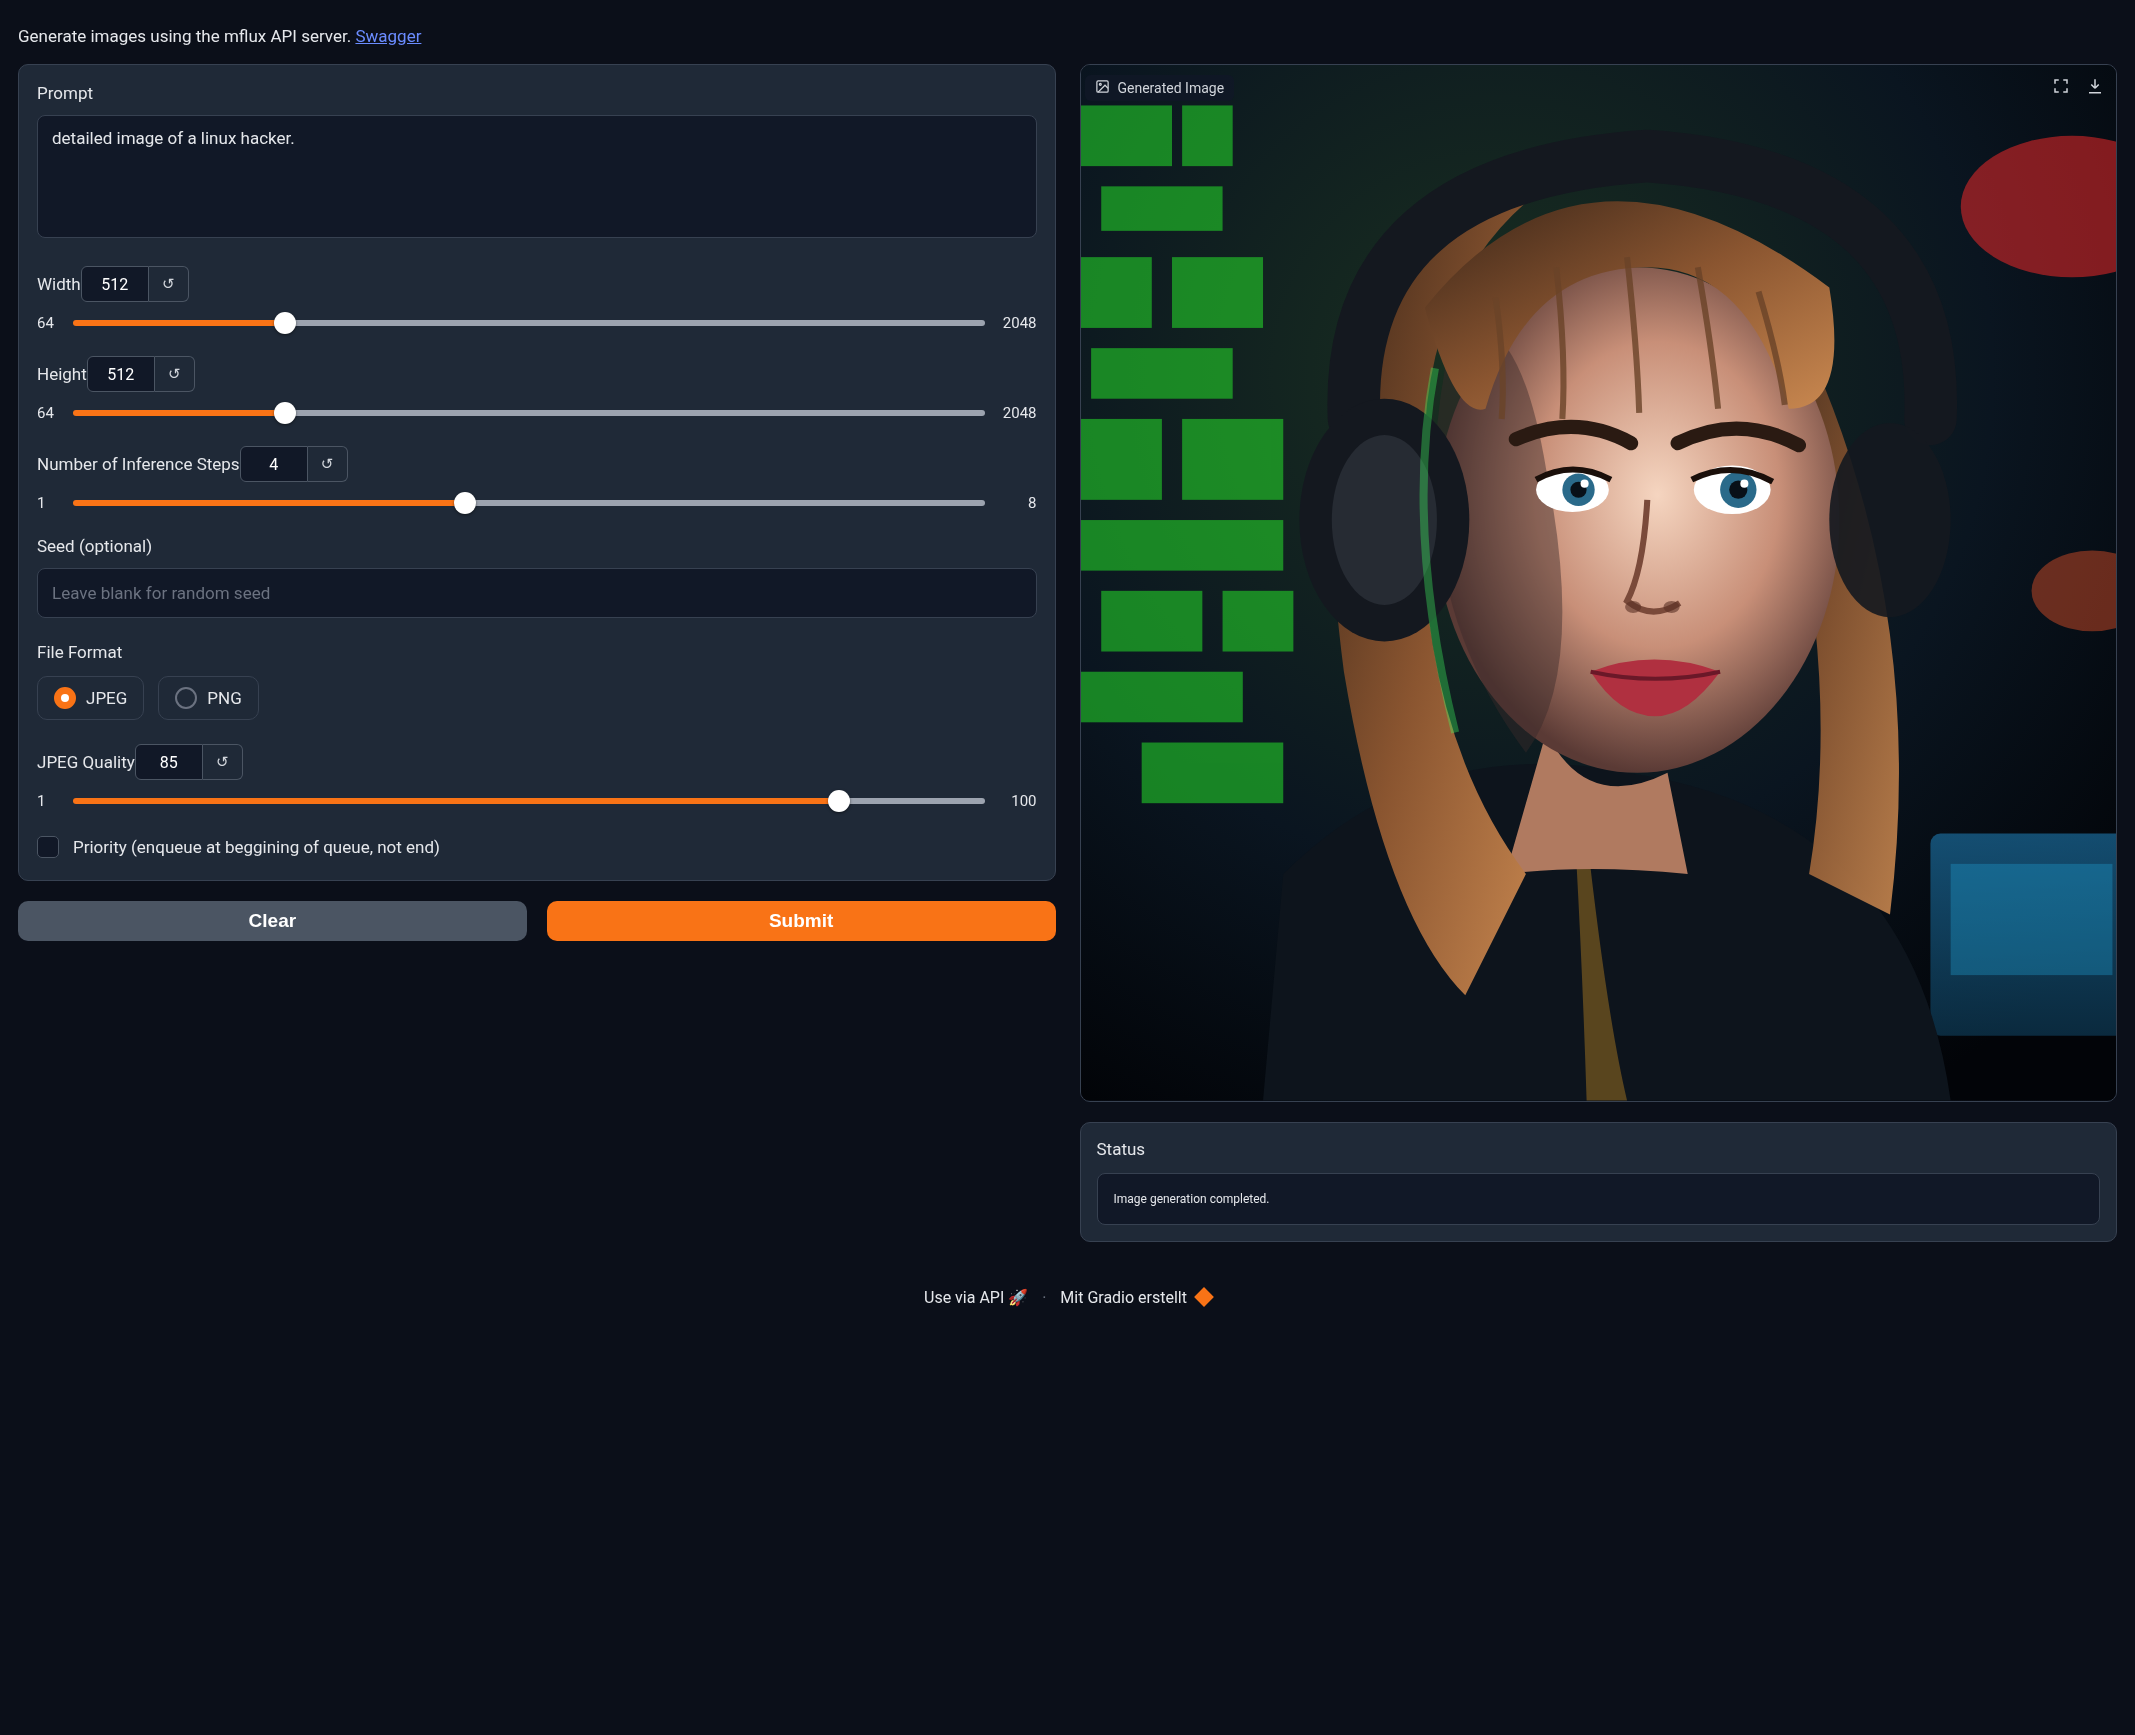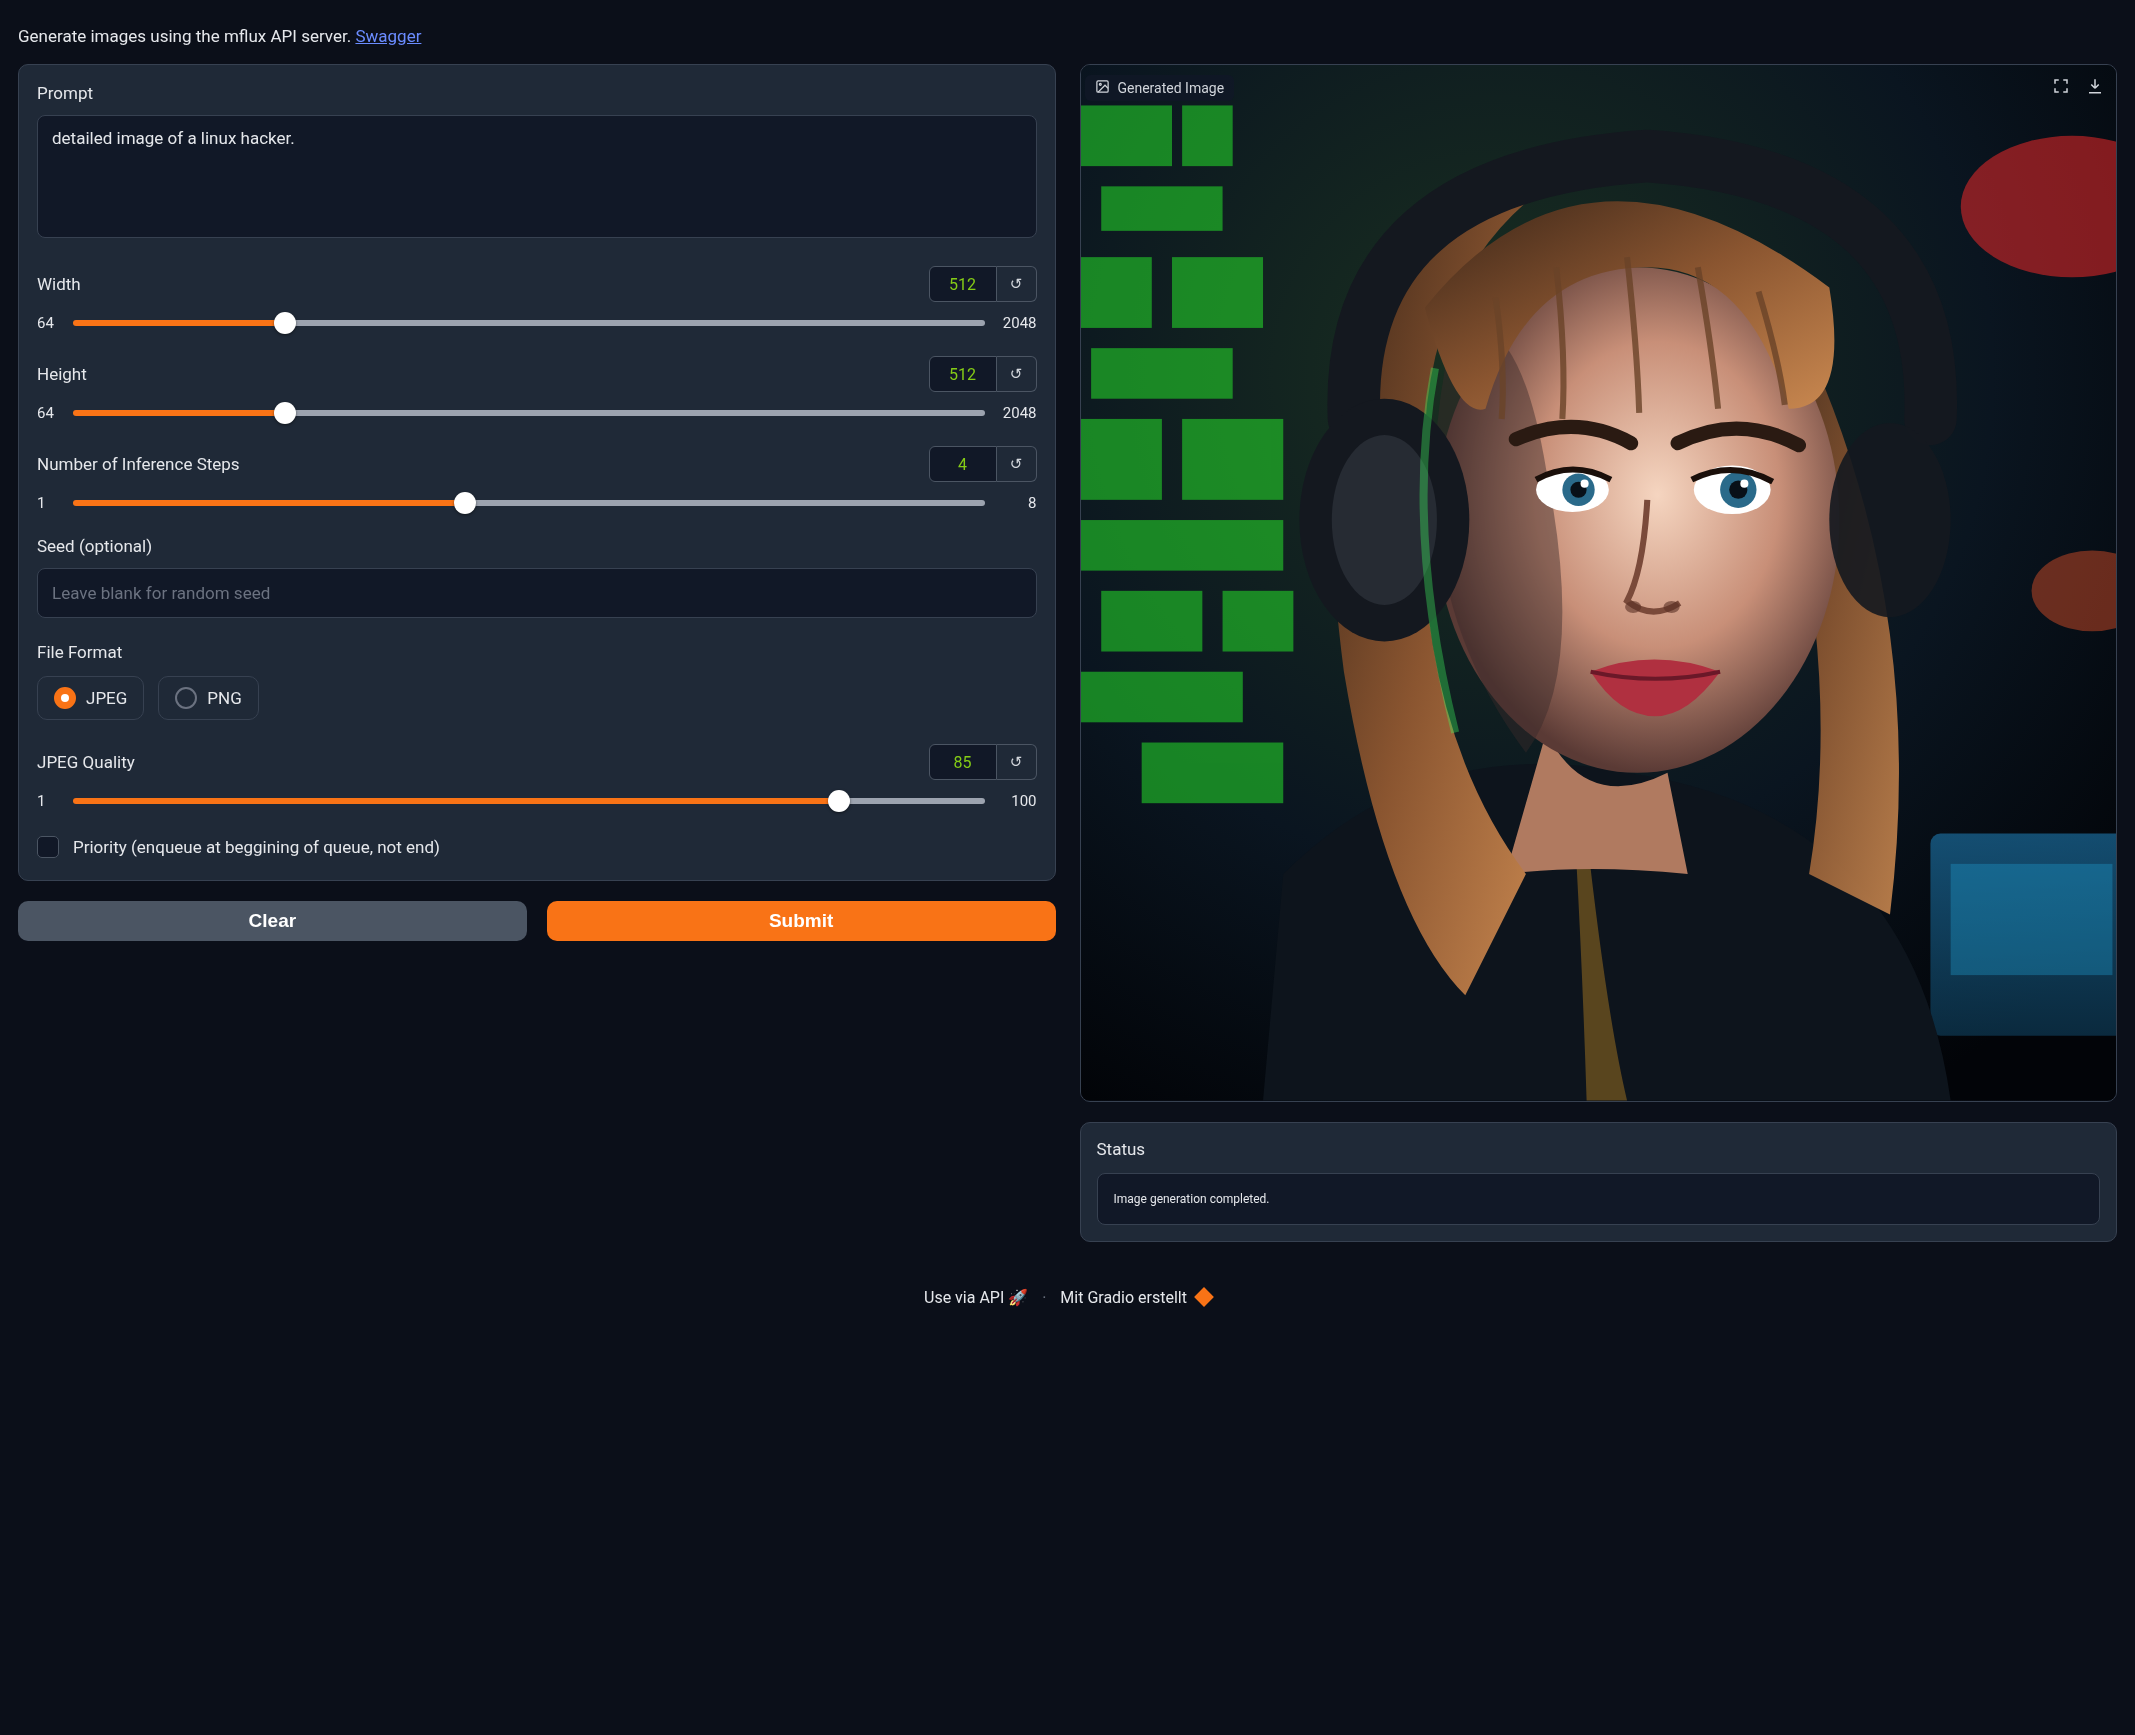--- a/index.html
+++ b/index.html
@@ -49,37 +49,35 @@
     border: 1px solid #374151;
     border-radius: 8px;
     color: #e5e7eb;
     padding: 12px 14px;
     font-size: 17px;
     font-family: inherit;
   }
   .group { margin-top: 24px; }
   .slider-head {
     display: flex;
-    justify-content: space-between;
     align-items: center;
     margin-bottom: 12px;
-    gap: 24px;
   }
   .slider-title { font-size: 17px; color: #e5e7eb; }
   .num-wrap {
     display: flex;
     align-items: stretch;
     height: 36px;
   }
   .num-input {
     width: 68px;
     background: #111827;
     border: 1px solid #4b5563;
     border-radius: 6px 0 0 6px;
-    color: #84cc16;
+    color: #ffffff;
     text-align: center;
     font-size: 16px;
     font-family: inherit;
     padding: 0;
   }
   .reset-btn {
     width: 40px;
     background: #1f2937;
     border: 1px solid #4b5563;
     border-left: none;

